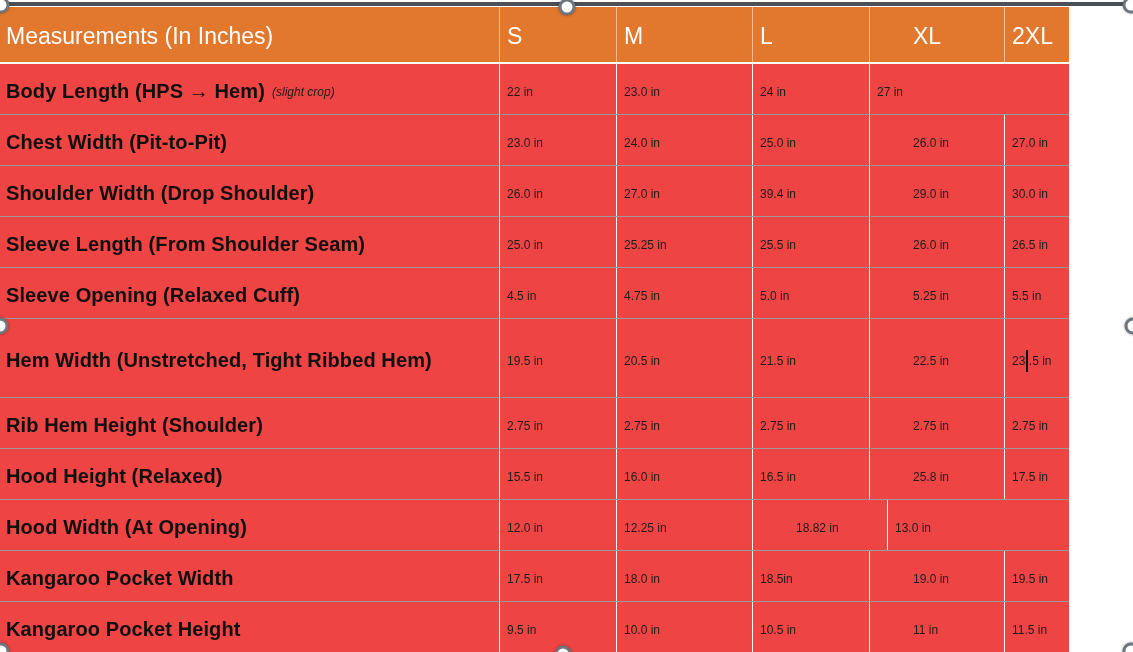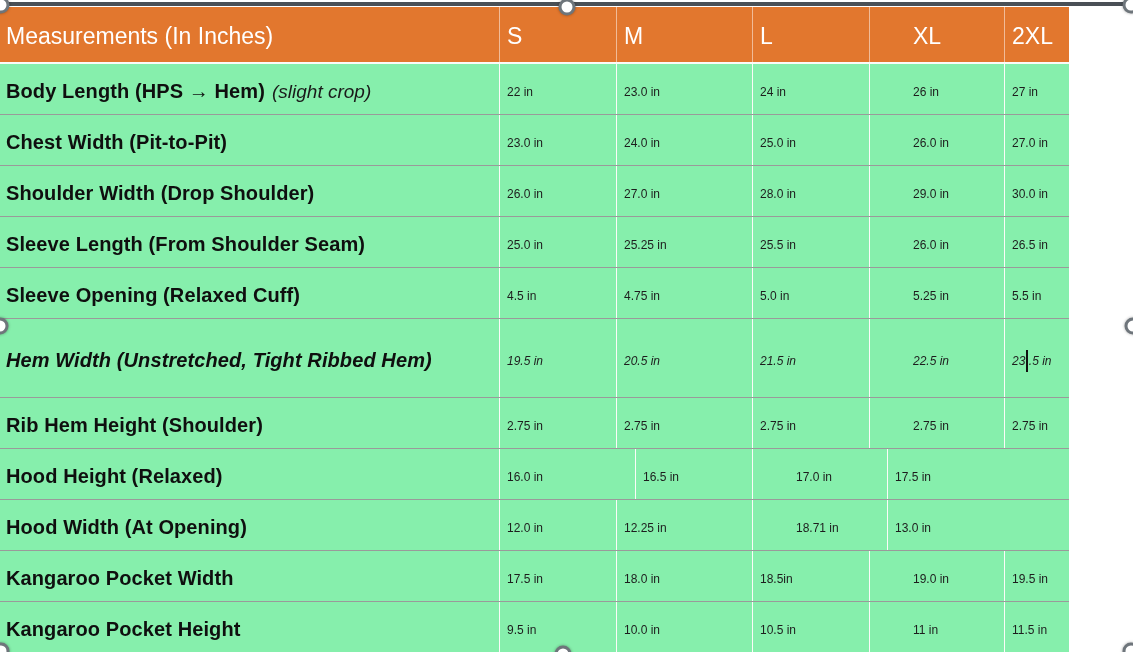--- a/index.html
+++ b/index.html
@@ -5,40 +5,40 @@
   html,body{margin:0;padding:0;}
   body{
     width:1133px;height:652px;overflow:hidden;background:#ffffff;
     font-family:"Liberation Sans",sans-serif;
     -webkit-font-smoothing:antialiased;
   }
   #canvas{position:relative;width:1133px;height:652px;background:#ffffff;overflow:hidden;}
 
   
   .table{position:absolute;left:0;top:7px;width:1069px;display:flex;flex-direction:column;}
-  .tr{display:flex;background:#86efac;box-sizing:border-box;height:51px;border-top:1px solid #9A9A9A;}
+  .tr{display:flex;background:#ef4444;box-sizing:border-box;height:51px;border-top:1px solid #9A9A9A;}
   .tr.first{border-top:none;height:50px;}
-  .tr.tall{height:79px;font-style:italic;}
+  .tr.tall{height:79px;}
   .tr.last{height:51px;}
   .thead{background:#E2772E;border-top:none;border-bottom:2px solid #FBFBF8;height:57px;}
 
   .c{box-sizing:border-box;display:flex;align-items:center;padding:5px 4px 0 7px;overflow:hidden;white-space:nowrap;}
   .c0{width:499px;padding-left:6px;}
   .c1{width:117px;}
   .c2{width:136px;}
   .c3{width:117px;}
   .c4{width:135px;padding-left:43px;}
   .c5{width:129px;flex:1;}
 
   .thead .c{color:#ffffff;font-size:23px;padding-top:3px;}
   .thead .vh{border-left:1px solid rgba(255,255,255,.5);}
 
   .lbl{font-size:20px;color:#0f0f0f;}
   .lbl .b{font-weight:700;letter-spacing:.1px;}
-  .lbl .i{font-style:italic;font-weight:400;font-size:19px;margin-left:7px;color:#1a1a1a;}
+  .lbl .i{font-style:italic;font-weight:400;font-size:12px;margin-left:7px;color:#1a1a1a;}
   .val{font-size:12px;color:#1d1d1d;border-left:1px solid #FBFBF8;}
 
   
   .caret{display:inline-block;width:1.5px;height:22px;background:#111;margin:0 1px;vertical-align:-4px;}
 
   
   .sel-line{position:absolute;left:0;top:2px;width:1133px;height:4px;background:#4A5056;z-index:5;}
   .handle{
     position:absolute;width:11px;height:11px;background:#fff;border:3px solid #6E757B;
     border-radius:50%;transform:translate(-50%,-50%);box-shadow:0 0 3px rgba(0,0,0,.35);z-index:6;
@@ -63,42 +63,41 @@
     </div>
 
   <div class="tr first">
     <div class="c c0 lbl">
       <span class="b">Body Length (HPS → Hem)</span>
           <span class="i">(slight crop)</span>
     </div>
     <div class="c c1 val">22 in</div>
     <div class="c c2 val">23.0 in</div>
     <div class="c c3 val">24 in</div>
-    <div class="c c4 val">26 in</div>
     <div class="c c5 val">27 in</div>
   </div>
       <div class="tr">
     <div class="c c0 lbl">
       <span class="b">Chest Width (Pit-to-Pit)</span>
           <span class="i"></span>
     </div>
     <div class="c c1 val">23.0 in</div>
     <div class="c c2 val">24.0 in</div>
     <div class="c c3 val">25.0 in</div>
     <div class="c c4 val">26.0 in</div>
     <div class="c c5 val">27.0 in</div>
   </div>
       <div class="tr">
     <div class="c c0 lbl">
       <span class="b">Shoulder Width (Drop Shoulder)</span>
           <span class="i"></span>
     </div>
     <div class="c c1 val">26.0 in</div>
     <div class="c c2 val">27.0 in</div>
-    <div class="c c3 val">28.0 in</div>
+    <div class="c c3 val">39.4 in</div>
     <div class="c c4 val">29.0 in</div>
     <div class="c c5 val">30.0 in</div>
   </div>
       <div class="tr">
     <div class="c c0 lbl">
       <span class="b">Sleeve Length (From Shoulder Seam)</span>
           <span class="i"></span>
     </div>
     <div class="c c1 val">25.0 in</div>
     <div class="c c2 val">25.25 in</div>
@@ -141,33 +140,34 @@
     <div class="c c2 val">2.75 in</div>
     <div class="c c3 val">2.75 in</div>
     <div class="c c4 val">2.75 in</div>
     <div class="c c5 val">2.75 in</div>
   </div>
       <div class="tr">
     <div class="c c0 lbl">
       <span class="b">Hood Height (Relaxed)</span>
           <span class="i"></span>
     </div>
+    <div class="c c1 val">15.5 in</div>
     <div class="c c2 val">16.0 in</div>
     <div class="c c3 val">16.5 in</div>
-    <div class="c c4 val">17.0 in</div>
+    <div class="c c4 val">25.8 in</div>
     <div class="c c5 val">17.5 in</div>
   </div>
       <div class="tr">
     <div class="c c0 lbl">
       <span class="b">Hood Width (At Opening)</span>
           <span class="i"></span>
     </div>
     <div class="c c1 val">12.0 in</div>
     <div class="c c2 val">12.25 in</div>
-    <div class="c c4 val">18.71 in</div>
+    <div class="c c4 val">18.82 in</div>
     <div class="c c5 val">13.0 in</div>
   </div>
       <div class="tr">
     <div class="c c0 lbl">
       <span class="b">Kangaroo Pocket Width</span>
           <span class="i"></span>
     </div>
     <div class="c c1 val">17.5 in</div>
     <div class="c c2 val">18.0 in</div>
     <div class="c c3 val">18.5in</div>

